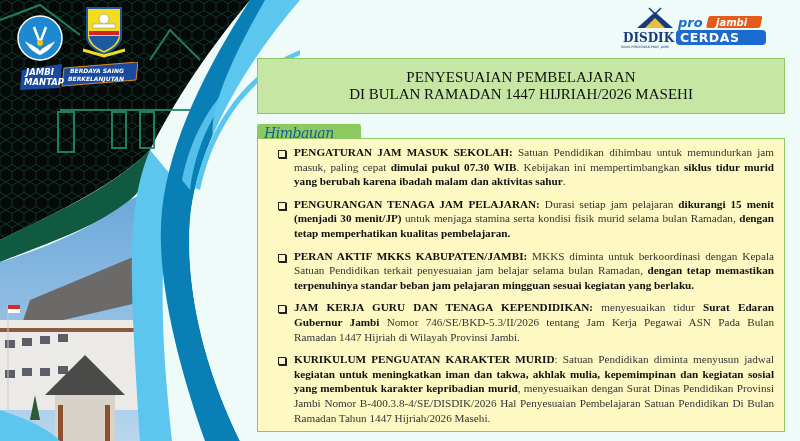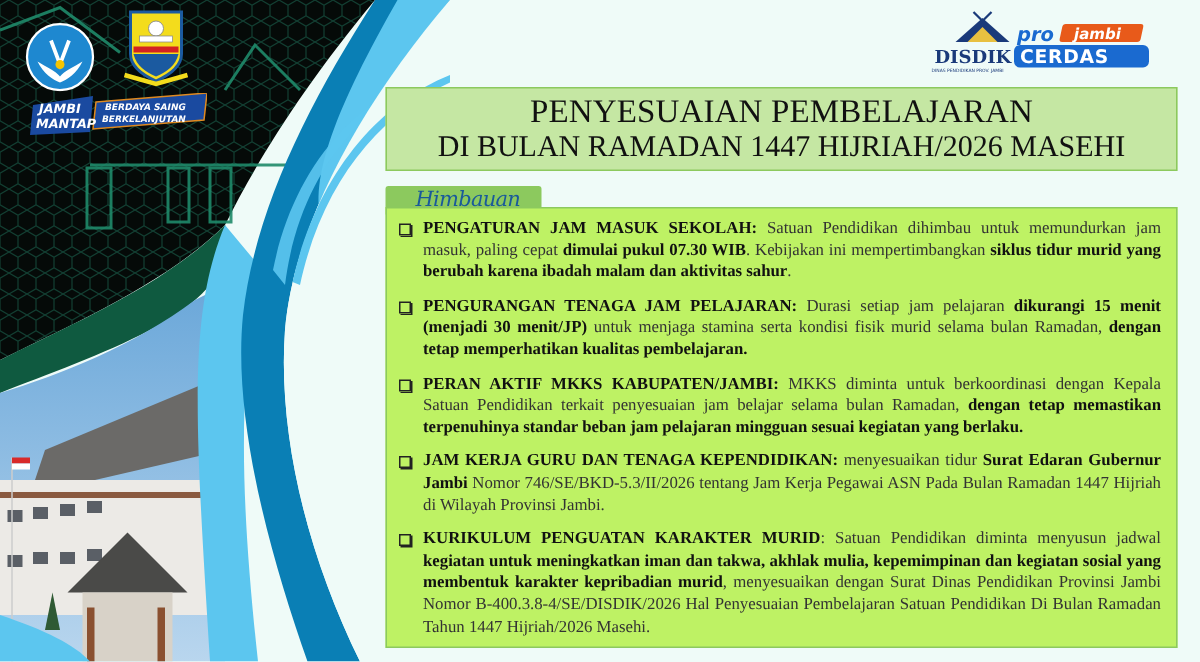--- a/index.html
+++ b/index.html
@@ -18,36 +18,36 @@
   .logo-disdik { position: absolute; left: 617px; top: 6px; width: 76px; height: 44px; text-align: right; }
   .logo-procerdas { position: absolute; left: 676px; top: 14px; width: 92px; height: 32px; }
 
   
   .title-box {
     position: absolute; left: 257px; top: 58px; width: 528px; height: 56px;
     background: #c5e7a3; border: 1.5px solid #8cc95e;
     display: flex; flex-direction: column; align-items: center; justify-content: center;
     font-family: "Liberation Serif", serif; color: #111; line-height: 1.12;
   }
-  .title-box .t1 { font-size: 22px; letter-spacing: 0.1px; }
-  .title-box .t2 { font-size: 20px; }
+  .title-box .t1 { font-size: 15px; letter-spacing: 0.1px; }
+  .title-box .t2 { font-size: 15px; }
 
   
   .himbauan-tab {
     position: absolute; left: 257px; top: 124px; width: 104px; height: 19px;
     background: #8cc95e; border-radius: 2px 2px 0 0;
     color: #1a5a9a; font-family: "DejaVu Serif", serif; font-style: italic; font-size: 14px;
-    padding-left: 20px; line-height: 19px; letter-spacing: -0.5px;
+    padding-left: 7px; line-height: 19px; letter-spacing: -0.5px;
   }
 
   
   .content-box {
     position: absolute; left: 257px; top: 138px; width: 528px; height: 294px;
-    background: #bef264; border: 1.5px solid #8cc95e;
-    padding: 6px 10px 0 8px;
+    background: #fef9c3; border: 1.5px solid #8cc95e;
+    padding: 6px 10px 0 20px;
   }
   .item { display: flex; margin-bottom: 8px; font-family: "Liberation Serif", serif; font-size: 11.2px; line-height: 14.6px; color: #333; text-align: justify; }
   .item .box-bullet { flex: 0 0 16px; padding-top: 2px; }
   .item .box-bullet span { display: inline-block; width: 8px; height: 8px; border: 1.3px solid #222; box-shadow: 1px 1px 0 #222; }
   .item .txt { flex: 1; }
   .item b { color: #111; font-weight: bold; }
 </style>
 </head>
 <body>
 

